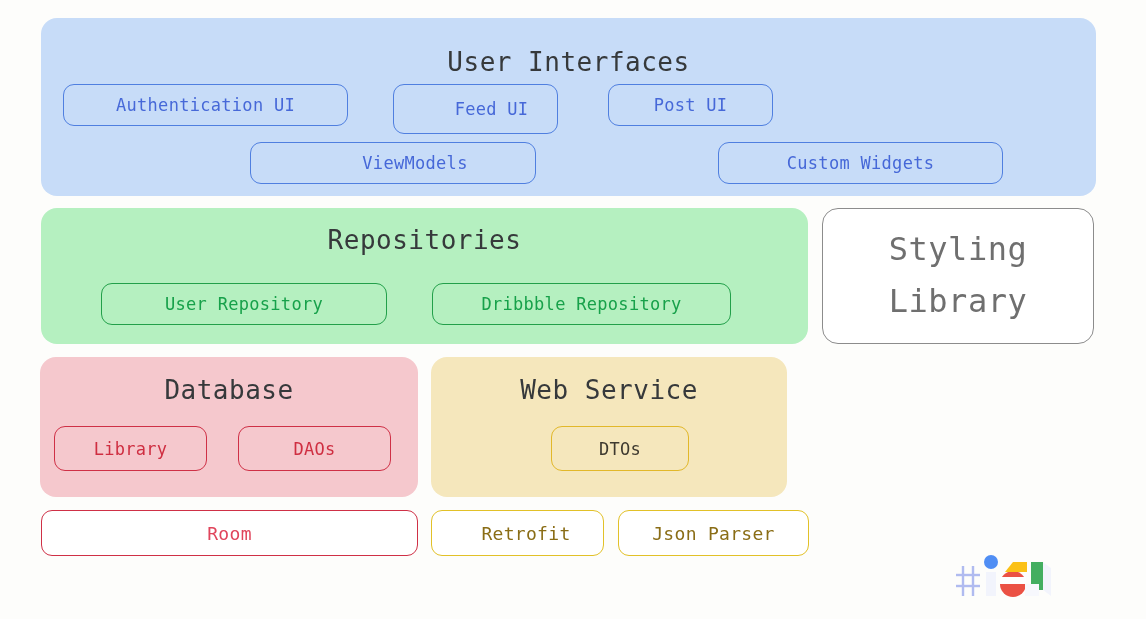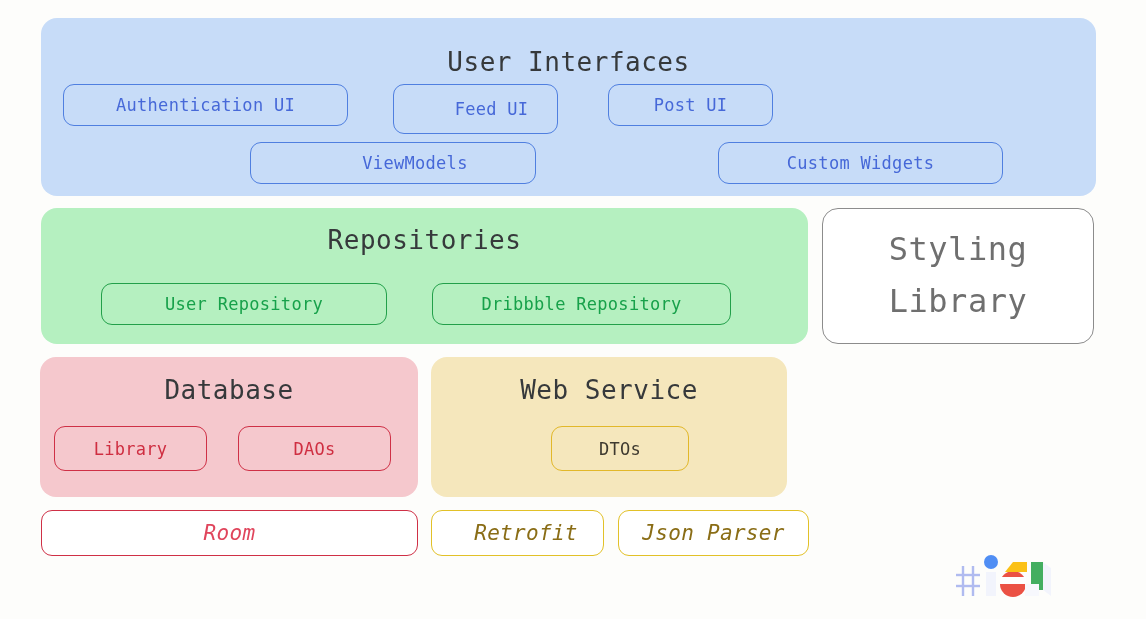--- a/index.html
+++ b/index.html
@@ -64,23 +64,22 @@
     position: absolute;
     box-sizing: border-box;
     background: #ffffff;
     border-style: solid;
     border-width: 1.6px;
     border-radius: 11px;
     display: flex;
     align-items: center;
     justify-content: center;
     white-space: nowrap;
-    font-size: 21px;
+    font-size: 18px;
     letter-spacing: 0.3px;
-    font-style: italic;
   }
   .ob-red    { border-color: #cf3046; color: #e0455c; }
   .ob-yellow { border-color: #e2c128; color: #8a6d16; }
 
   
   .card-plain {
     position: absolute;
     box-sizing: border-box;
     background: #ffffff;
     border: 1.5px solid #8c8c8c;

